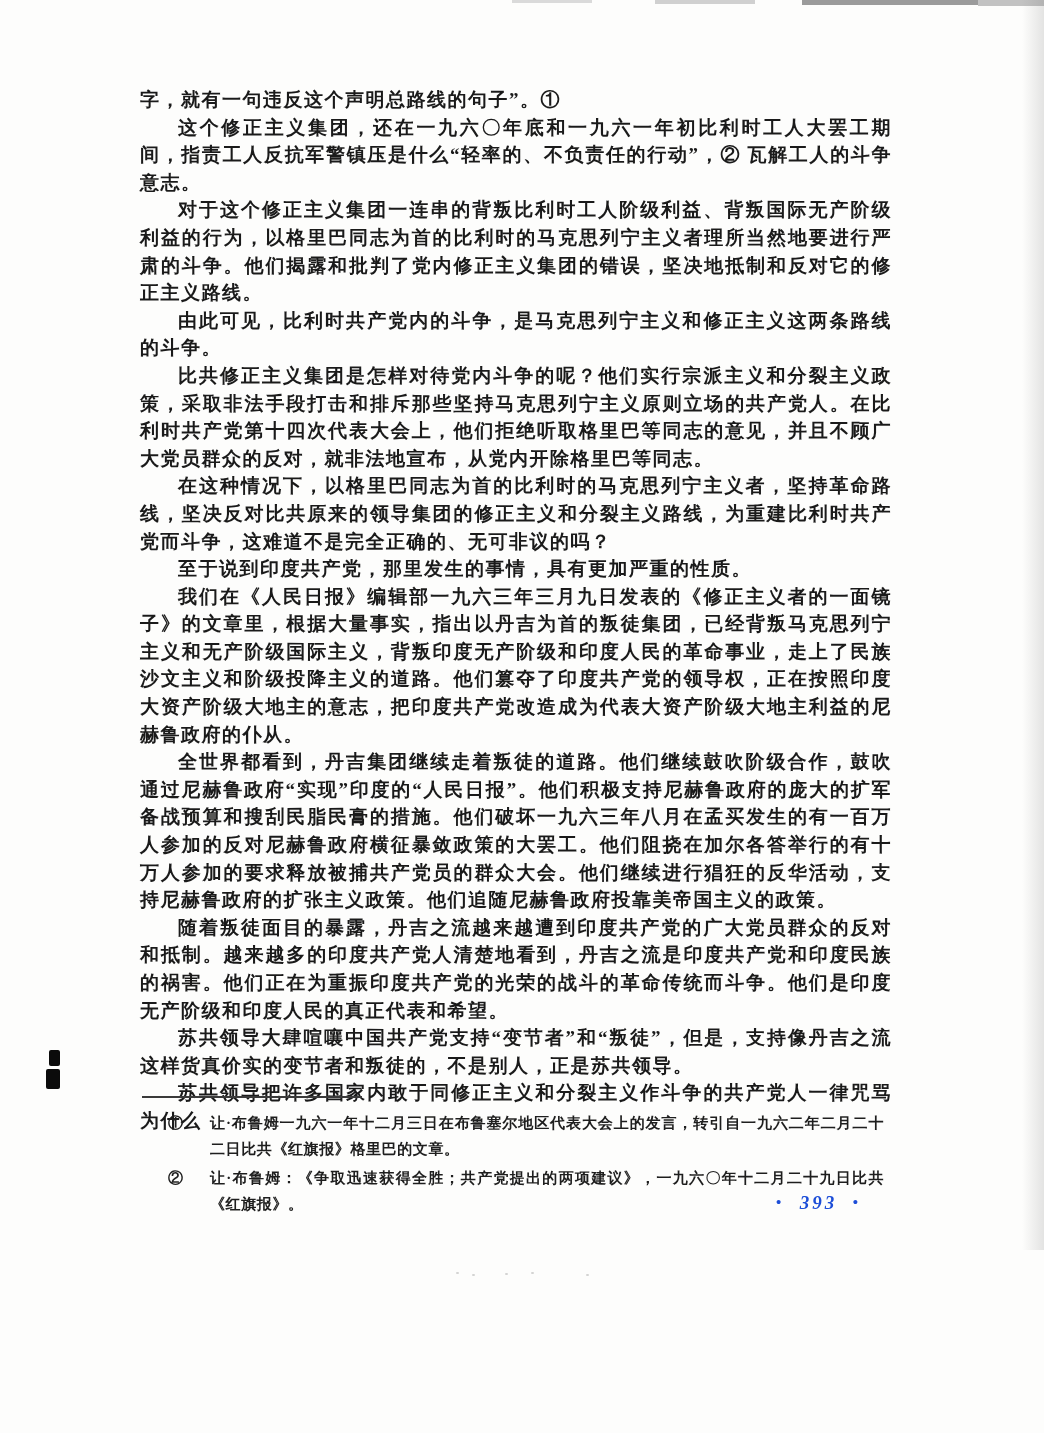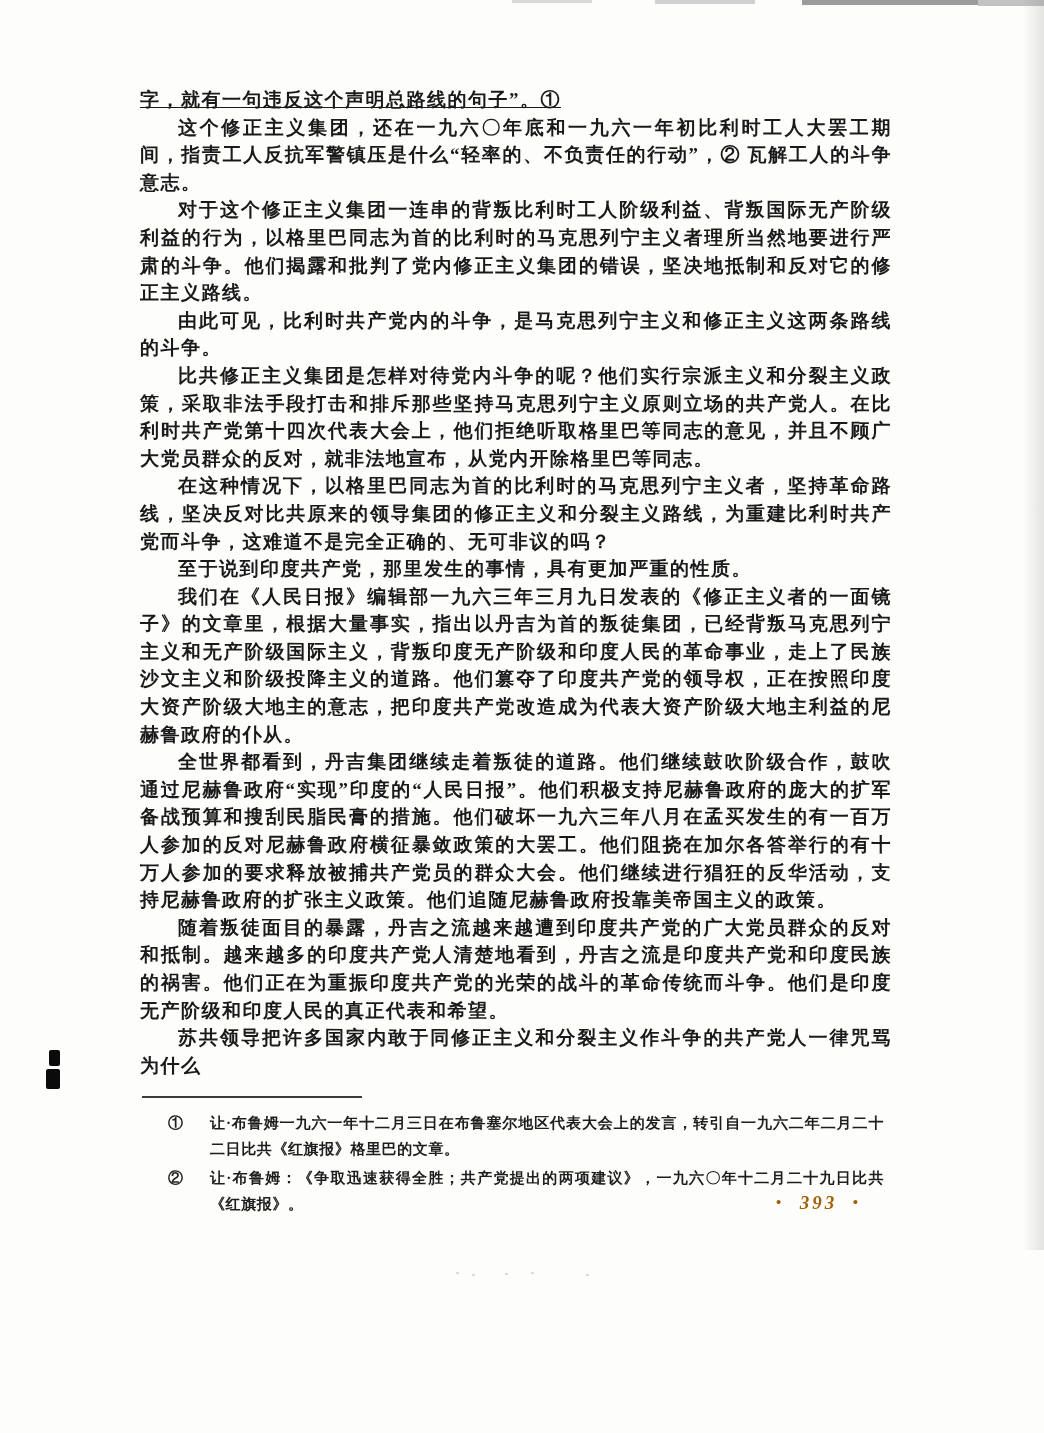--- a/index.html
+++ b/index.html
@@ -19,21 +19,21 @@
   p.body-para{
     margin:0;
     font-size:19px;
     line-height:27.6px;
     letter-spacing:1.5px;
     font-weight:600;
     text-indent:2em;
     word-break:break-all;
     color:#1a1a1a;
   }
-  p.body-para.no-indent{text-indent:0;text-decoration:underline;}
+  p.body-para.no-indent{text-indent:0;}
   
   .footnote-sep{
     position:absolute;left:142px;top:1096px;width:220px;height:2px;
     background:#3a3a3a;
   }
   .footnotes{
     position:absolute;left:166px;top:1110px;width:718px;
   }
   .footnote{
     position:relative;
@@ -48,21 +48,21 @@
     margin-bottom:3px;
   }
   .footnote .marker{
     position:absolute;left:2px;top:0;
     font-size:15px;
   }
   
   .page-number{
     position:absolute;left:776px;top:1192px;
     font-size:19px;font-weight:700;font-style:italic;
-    letter-spacing:3px;color:#a16207;
+    letter-spacing:3px;color:#1d4ed8;
     white-space:nowrap;
   }
   .page-number .dot{font-style:normal;font-size:15px;vertical-align:2px;}
   
   .streak{position:absolute;top:0;}
   .streak.s1{left:512px;width:80px;height:3px;background:#dadada;}
   .streak.s2{left:655px;width:100px;height:4px;background:#d0d0d0;}
   .streak.s3{left:802px;width:178px;height:5px;background:#9b9b9b;}
   .streak.s4{left:978px;width:66px;height:6px;background:#c2c2c2;}
   .ink-blob{position:absolute;left:46px;top:1050px;width:16px;height:40px;}
@@ -93,20 +93,21 @@
     <p class="body-para no-indent">字，就有一句违反这个声明总路线的句子”。①</p>
     <p class="body-para">这个修正主义集团，还在一九六〇年底和一九六一年初比利时工人大罢工期间，指责工人反抗军警镇压是什么“轻率的、不负责任的行动”，② 瓦解工人的斗争意志。</p>
     <p class="body-para">对于这个修正主义集团一连串的背叛比利时工人阶级利益、背叛国际无产阶级利益的行为，以格里巴同志为首的比利时的马克思列宁主义者理所当然地要进行严肃的斗争。他们揭露和批判了党内修正主义集团的错误，坚决地抵制和反对它的修正主义路线。</p>
     <p class="body-para">由此可见，比利时共产党内的斗争，是马克思列宁主义和修正主义这两条路线的斗争。</p>
     <p class="body-para">比共修正主义集团是怎样对待党内斗争的呢？他们实行宗派主义和分裂主义政策，采取非法手段打击和排斥那些坚持马克思列宁主义原则立场的共产党人。在比利时共产党第十四次代表大会上，他们拒绝听取格里巴等同志的意见，并且不顾广大党员群众的反对，就非法地宣布，从党内开除格里巴等同志。</p>
     <p class="body-para">在这种情况下，以格里巴同志为首的比利时的马克思列宁主义者，坚持革命路线，坚决反对比共原来的领导集团的修正主义和分裂主义路线，为重建比利时共产党而斗争，这难道不是完全正确的、无可非议的吗？</p>
     <p class="body-para">至于说到印度共产党，那里发生的事情，具有更加严重的性质。</p>
     <p class="body-para">我们在《人民日报》编辑部一九六三年三月九日发表的《修正主义者的一面镜子》的文章里，根据大量事实，指出以丹吉为首的叛徒集团，已经背叛马克思列宁主义和无产阶级国际主义，背叛印度无产阶级和印度人民的革命事业，走上了民族沙文主义和阶级投降主义的道路。他们篡夺了印度共产党的领导权，正在按照印度大资产阶级大地主的意志，把印度共产党改造成为代表大资产阶级大地主利益的尼赫鲁政府的仆从。</p>
     <p class="body-para">全世界都看到，丹吉集团继续走着叛徒的道路。他们继续鼓吹阶级合作，鼓吹通过尼赫鲁政府“实现”印度的“人民日报”。他们积极支持尼赫鲁政府的庞大的扩军备战预算和搜刮民脂民膏的措施。他们破坏一九六三年八月在孟买发生的有一百万人参加的反对尼赫鲁政府横征暴敛政策的大罢工。他们阻挠在加尔各答举行的有十万人参加的要求释放被捕共产党员的群众大会。他们继续进行猖狂的反华活动，支持尼赫鲁政府的扩张主义政策。他们追随尼赫鲁政府投靠美帝国主义的政策。</p>
     <p class="body-para">随着叛徒面目的暴露，丹吉之流越来越遭到印度共产党的广大党员群众的反对和抵制。越来越多的印度共产党人清楚地看到，丹吉之流是印度共产党和印度民族的祸害。他们正在为重振印度共产党的光荣的战斗的革命传统而斗争。他们是印度无产阶级和印度人民的真正代表和希望。</p>
+    <p class="body-para">苏共领导大肆喧嚷中国共产党支持“变节者”和“叛徒”，但是，支持像丹吉之流这样货真价实的变节者和叛徒的，不是别人，正是苏共领导。</p>
     <p class="body-para">苏共领导把许多国家内敢于同修正主义和分裂主义作斗争的共产党人一律咒骂为什么</p>
   </div>
 
   <div class="ink-blob">
     <div class="b1"></div>
     <div class="b2"></div>
   </div>
 
   <div class="footnote-sep"></div>
 

